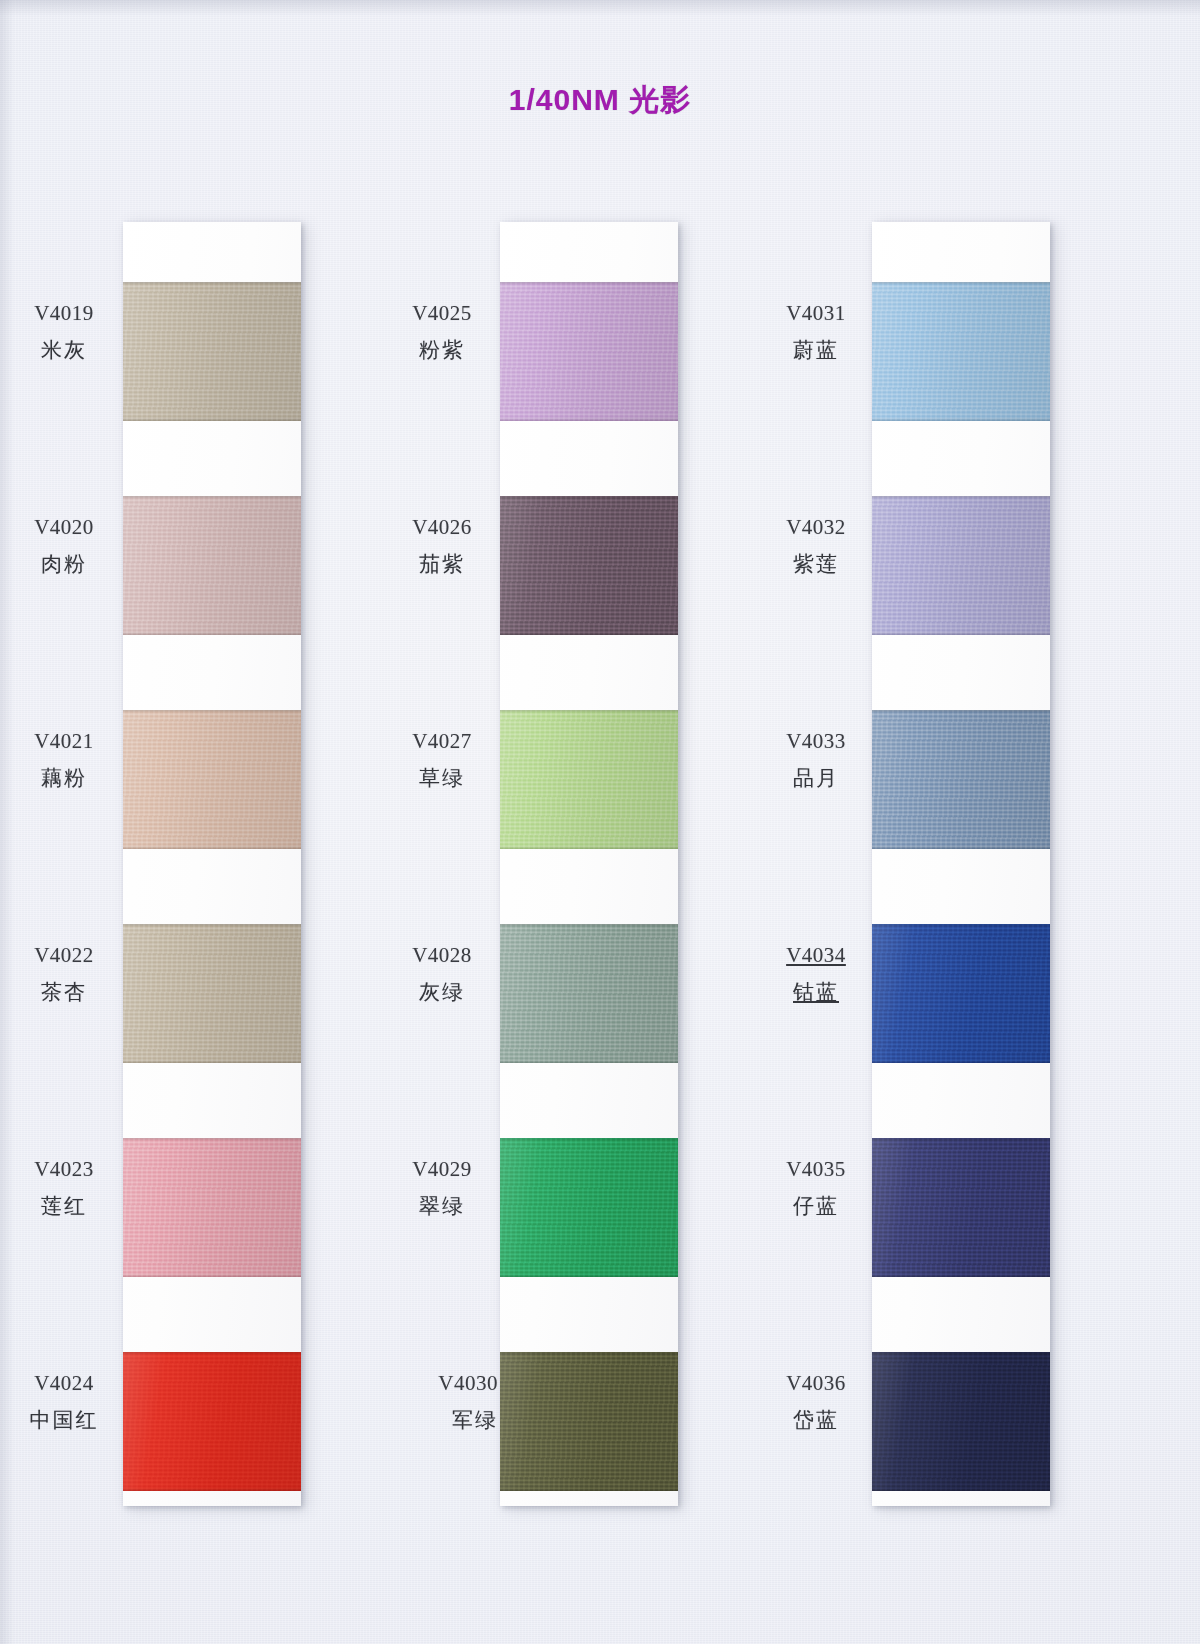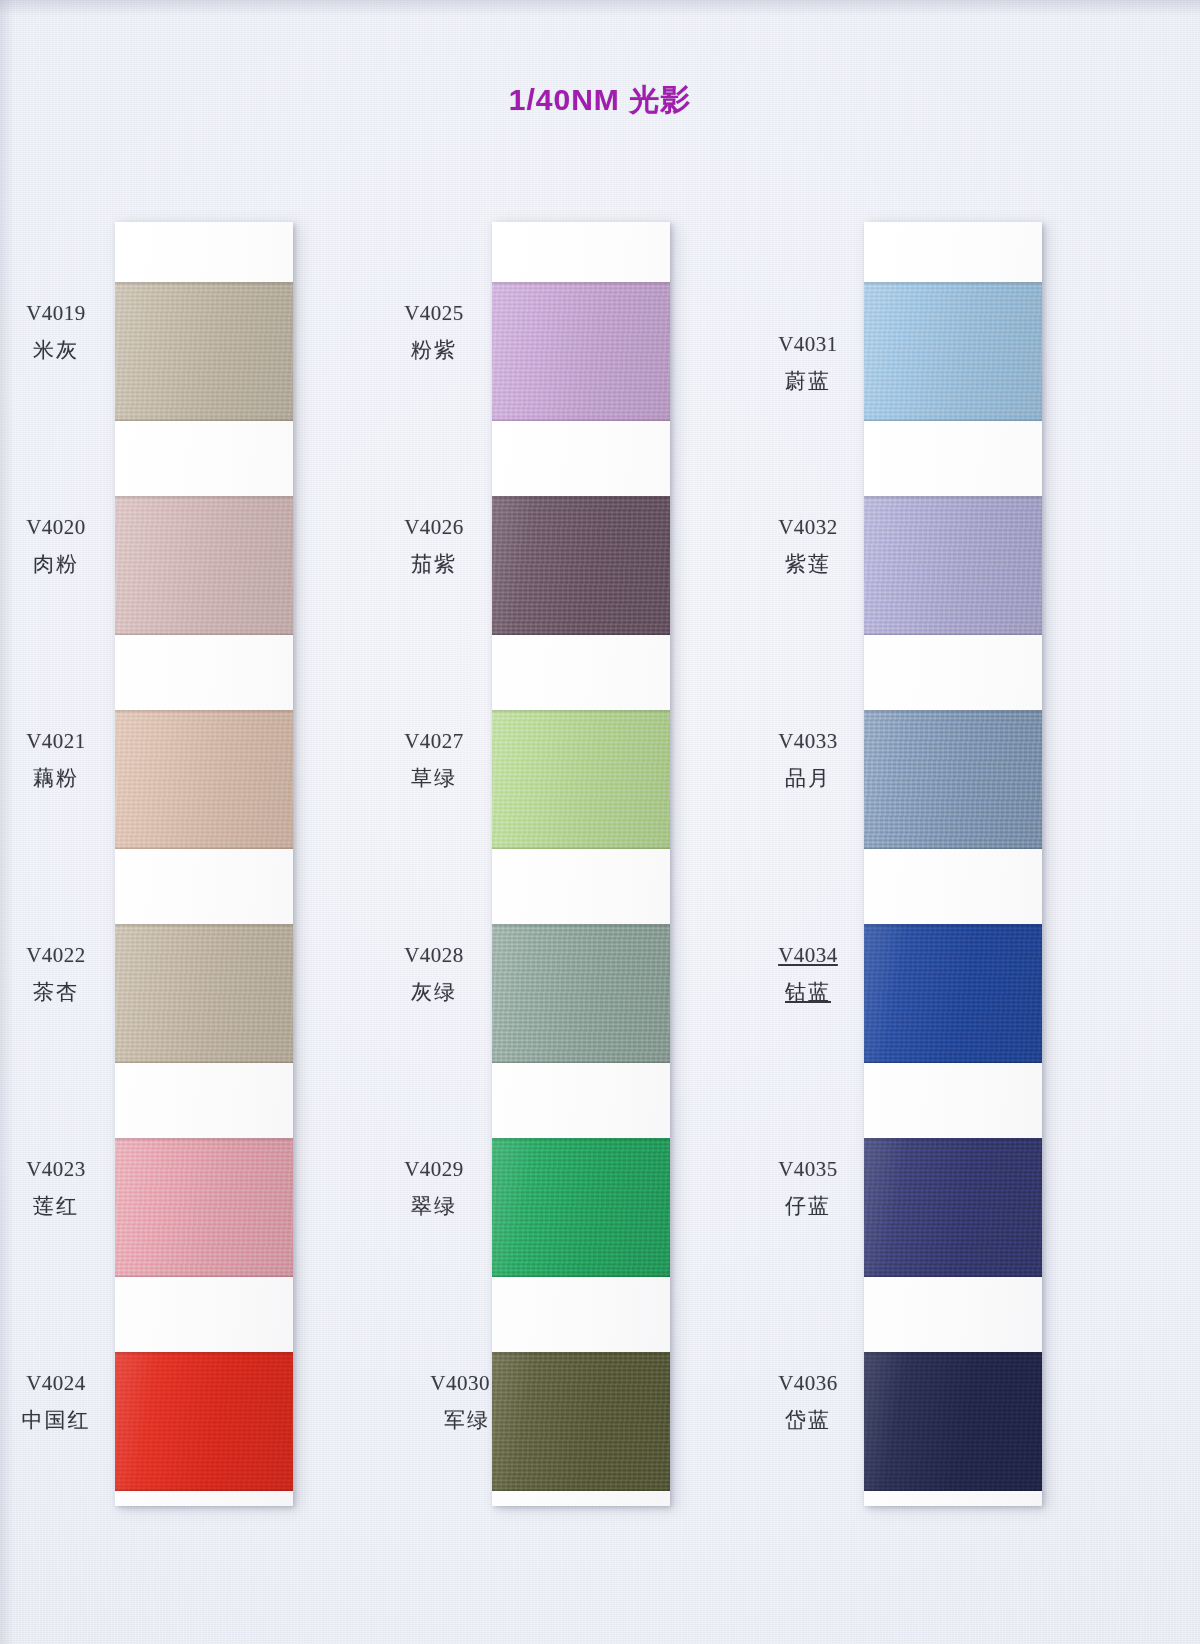--- a/index.html
+++ b/index.html
@@ -56,21 +56,21 @@
     font-family: "Liberation Sans", "DejaVu Sans", sans-serif;
     font-weight: bold;
     font-size: 30px;
     letter-spacing: 1px;
     color: #a21caf;
     text-shadow: 0 0 1px rgba(60,62,70,0.35);
   }
 
   .board {
     position: absolute;
-    top: 0; left: 0;
+    top: 0; left: 8px;
     width: 980px;
     height: 1644px;
   }
 
   
   .column {
     position: absolute;
     top: 222px;
     height: 1284px;
   }
@@ -366,21 +366,21 @@
           <div class="botedge"></div>
         </div>
         <div class="swatch" style="top: 1130px; height: 139px;">
           <div class="fill" style="background: rgb(35, 40, 74);"></div>
           <div class="threads"></div>
           <div class="sheen"></div>
           <div class="topedge"></div>
           <div class="botedge"></div>
         </div>
       </div>
-      <div class="label" style="top: 80px; left: 0px; margin-top: 31px;">
+      <div class="label" style="top: 80px; left: 0px;">
         <div class="code">V4031</div>
         <div class="name">蔚蓝</div>
       </div>
       <div class="label" style="top: 294px; left: 0px;">
         <div class="code">V4032</div>
         <div class="name">紫莲</div>
       </div>
       <div class="label" style="top: 508px; left: 0px;">
         <div class="code">V4033</div>
         <div class="name">品月</div>

